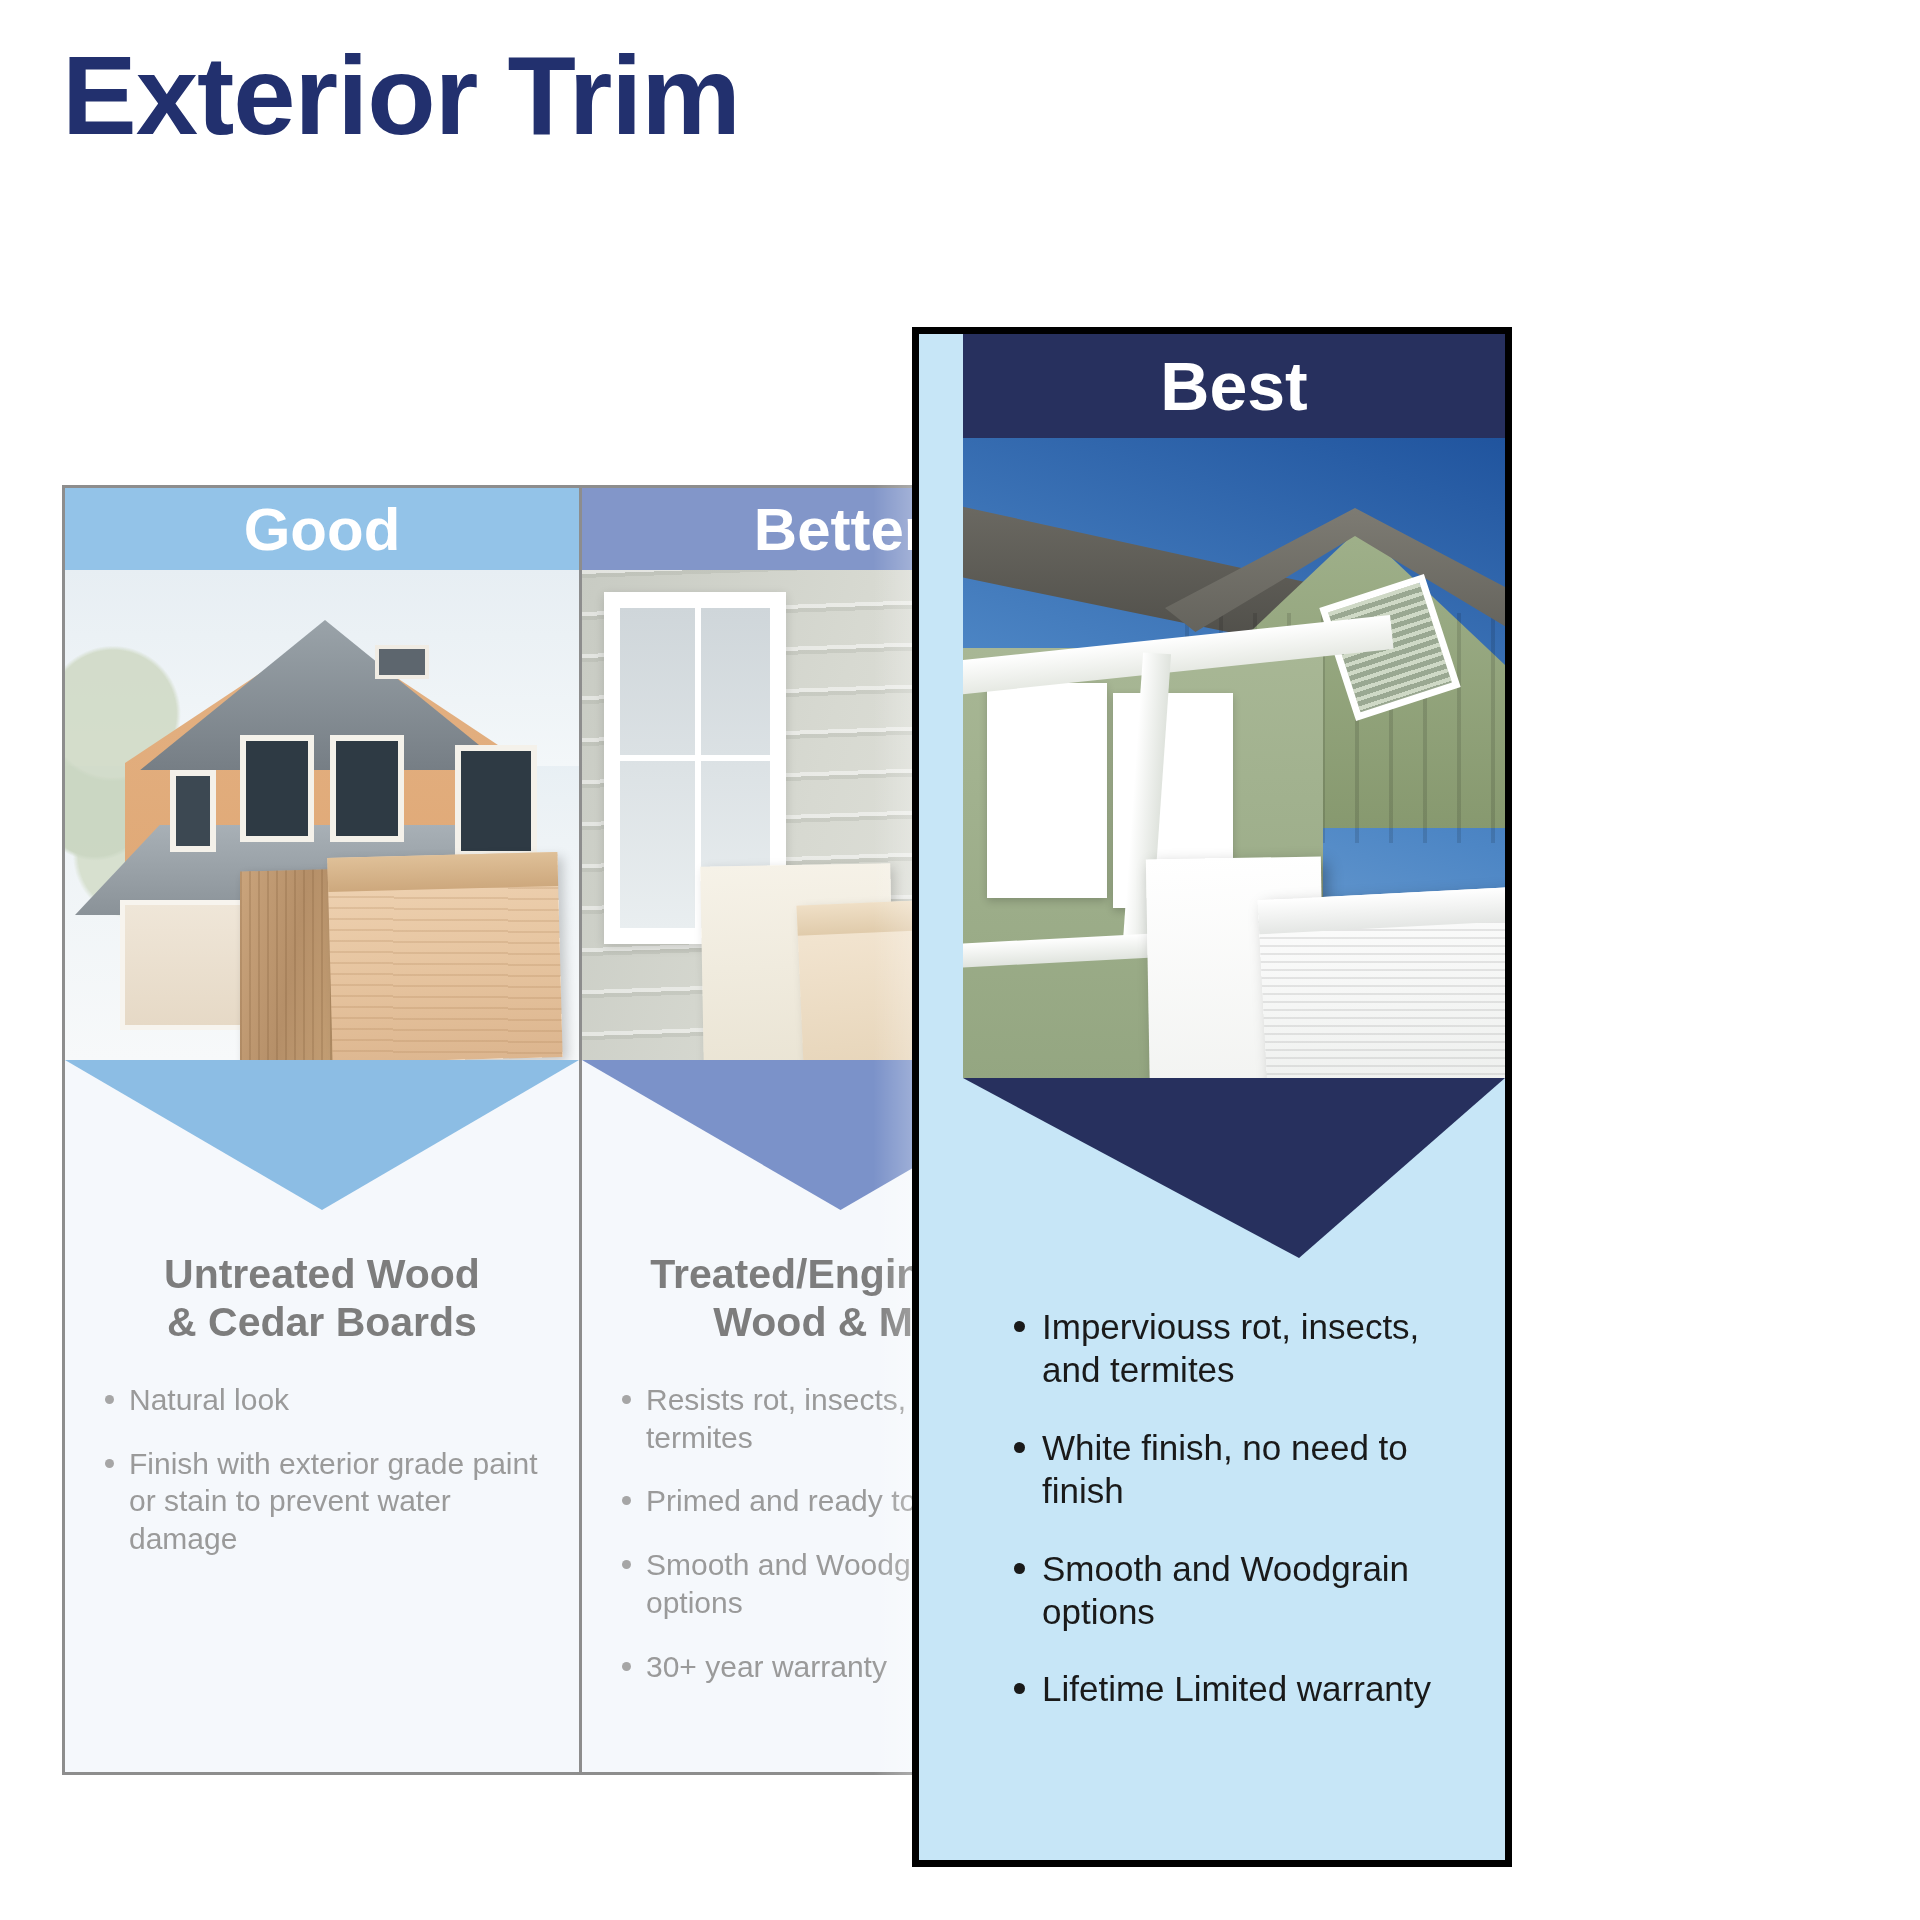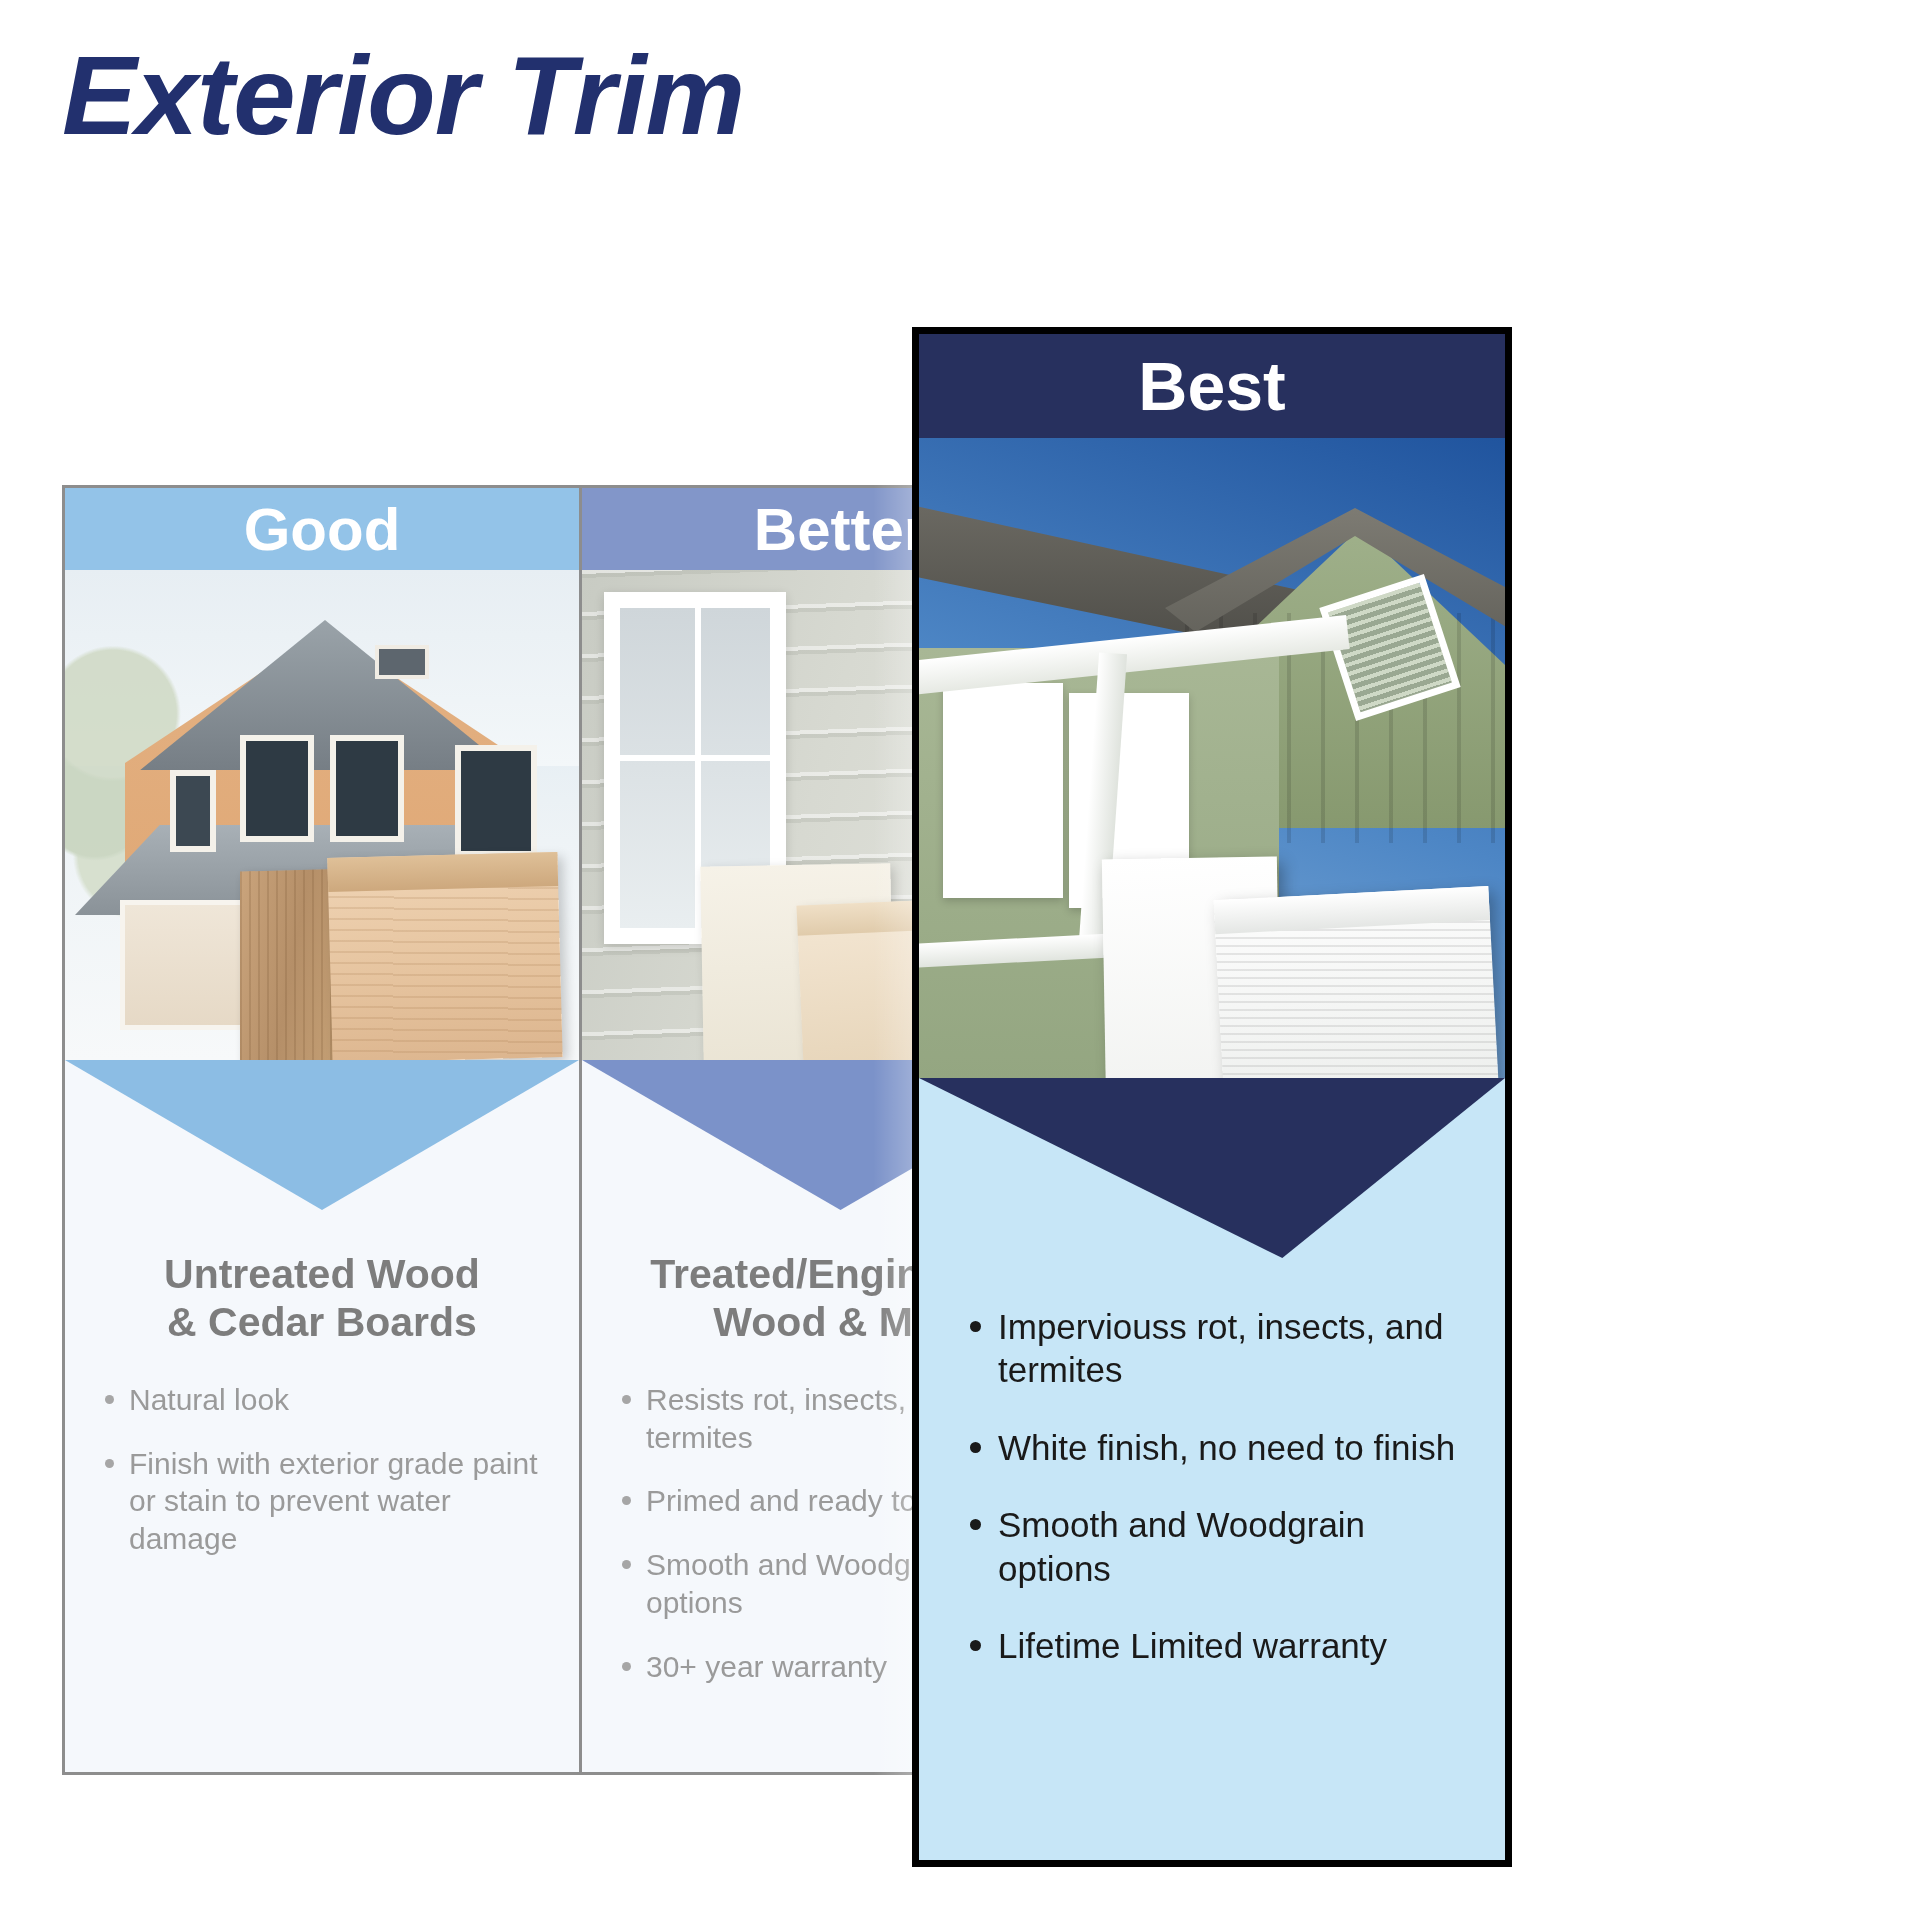--- a/index.html
+++ b/index.html
@@ -5,21 +5,21 @@
   html,body{margin:0;padding:0;}
   body{
     width:1920px;height:1920px;
     background:#ffffff;
     font-family:"Liberation Sans", sans-serif;
     overflow:hidden;
     position:relative;
   }
 
   
-  #title-block{position:absolute;left:62px;top:40px;width:1500px;font-style:italic;}
+  #title-block{position:absolute;left:62px;top:40px;width:1500px;}
   #main-title{
     font-size:112px;line-height:1.0;font-weight:bold;
     color:#22306e;letter-spacing:-1px;margin:0;
     font-family:"Liberation Sans", sans-serif;
   }
   #sub-title{
     font-size:92px;line-height:1.05;font-weight:normal;
     color:#1b9ad6;margin:16px 0 0 0;letter-spacing:0px;
     font-family:"Liberation Sans", sans-serif;
   }
@@ -155,20 +155,21 @@
 
   
   #best{
     position:absolute;left:912px;top:327px;
     width:600px;height:1540px;
     border:7px solid #000000;
     box-sizing:border-box;
     background:#c7e6f7;
     overflow:hidden;
     z-index:5;
+    padding-left:44px;
   }
   #best-head{
     height:104px;background:#27305e;
     display:flex;align-items:center;justify-content:center;
     color:#ffffff;font-weight:bold;font-size:68px;
   }
   #best-photo{position:relative;height:640px;overflow:hidden;
     background:linear-gradient(#2f63b0 0%,#6ea2d6 55%,#a9cbe6 100%);}
   .p-sky{position:absolute;inset:0;background:linear-gradient(200deg,#20549e,#4d86c5 50%,#8fb8dd);}
   .p-roof{position:absolute;left:-40px;top:60px;width:480px;height:170px;

